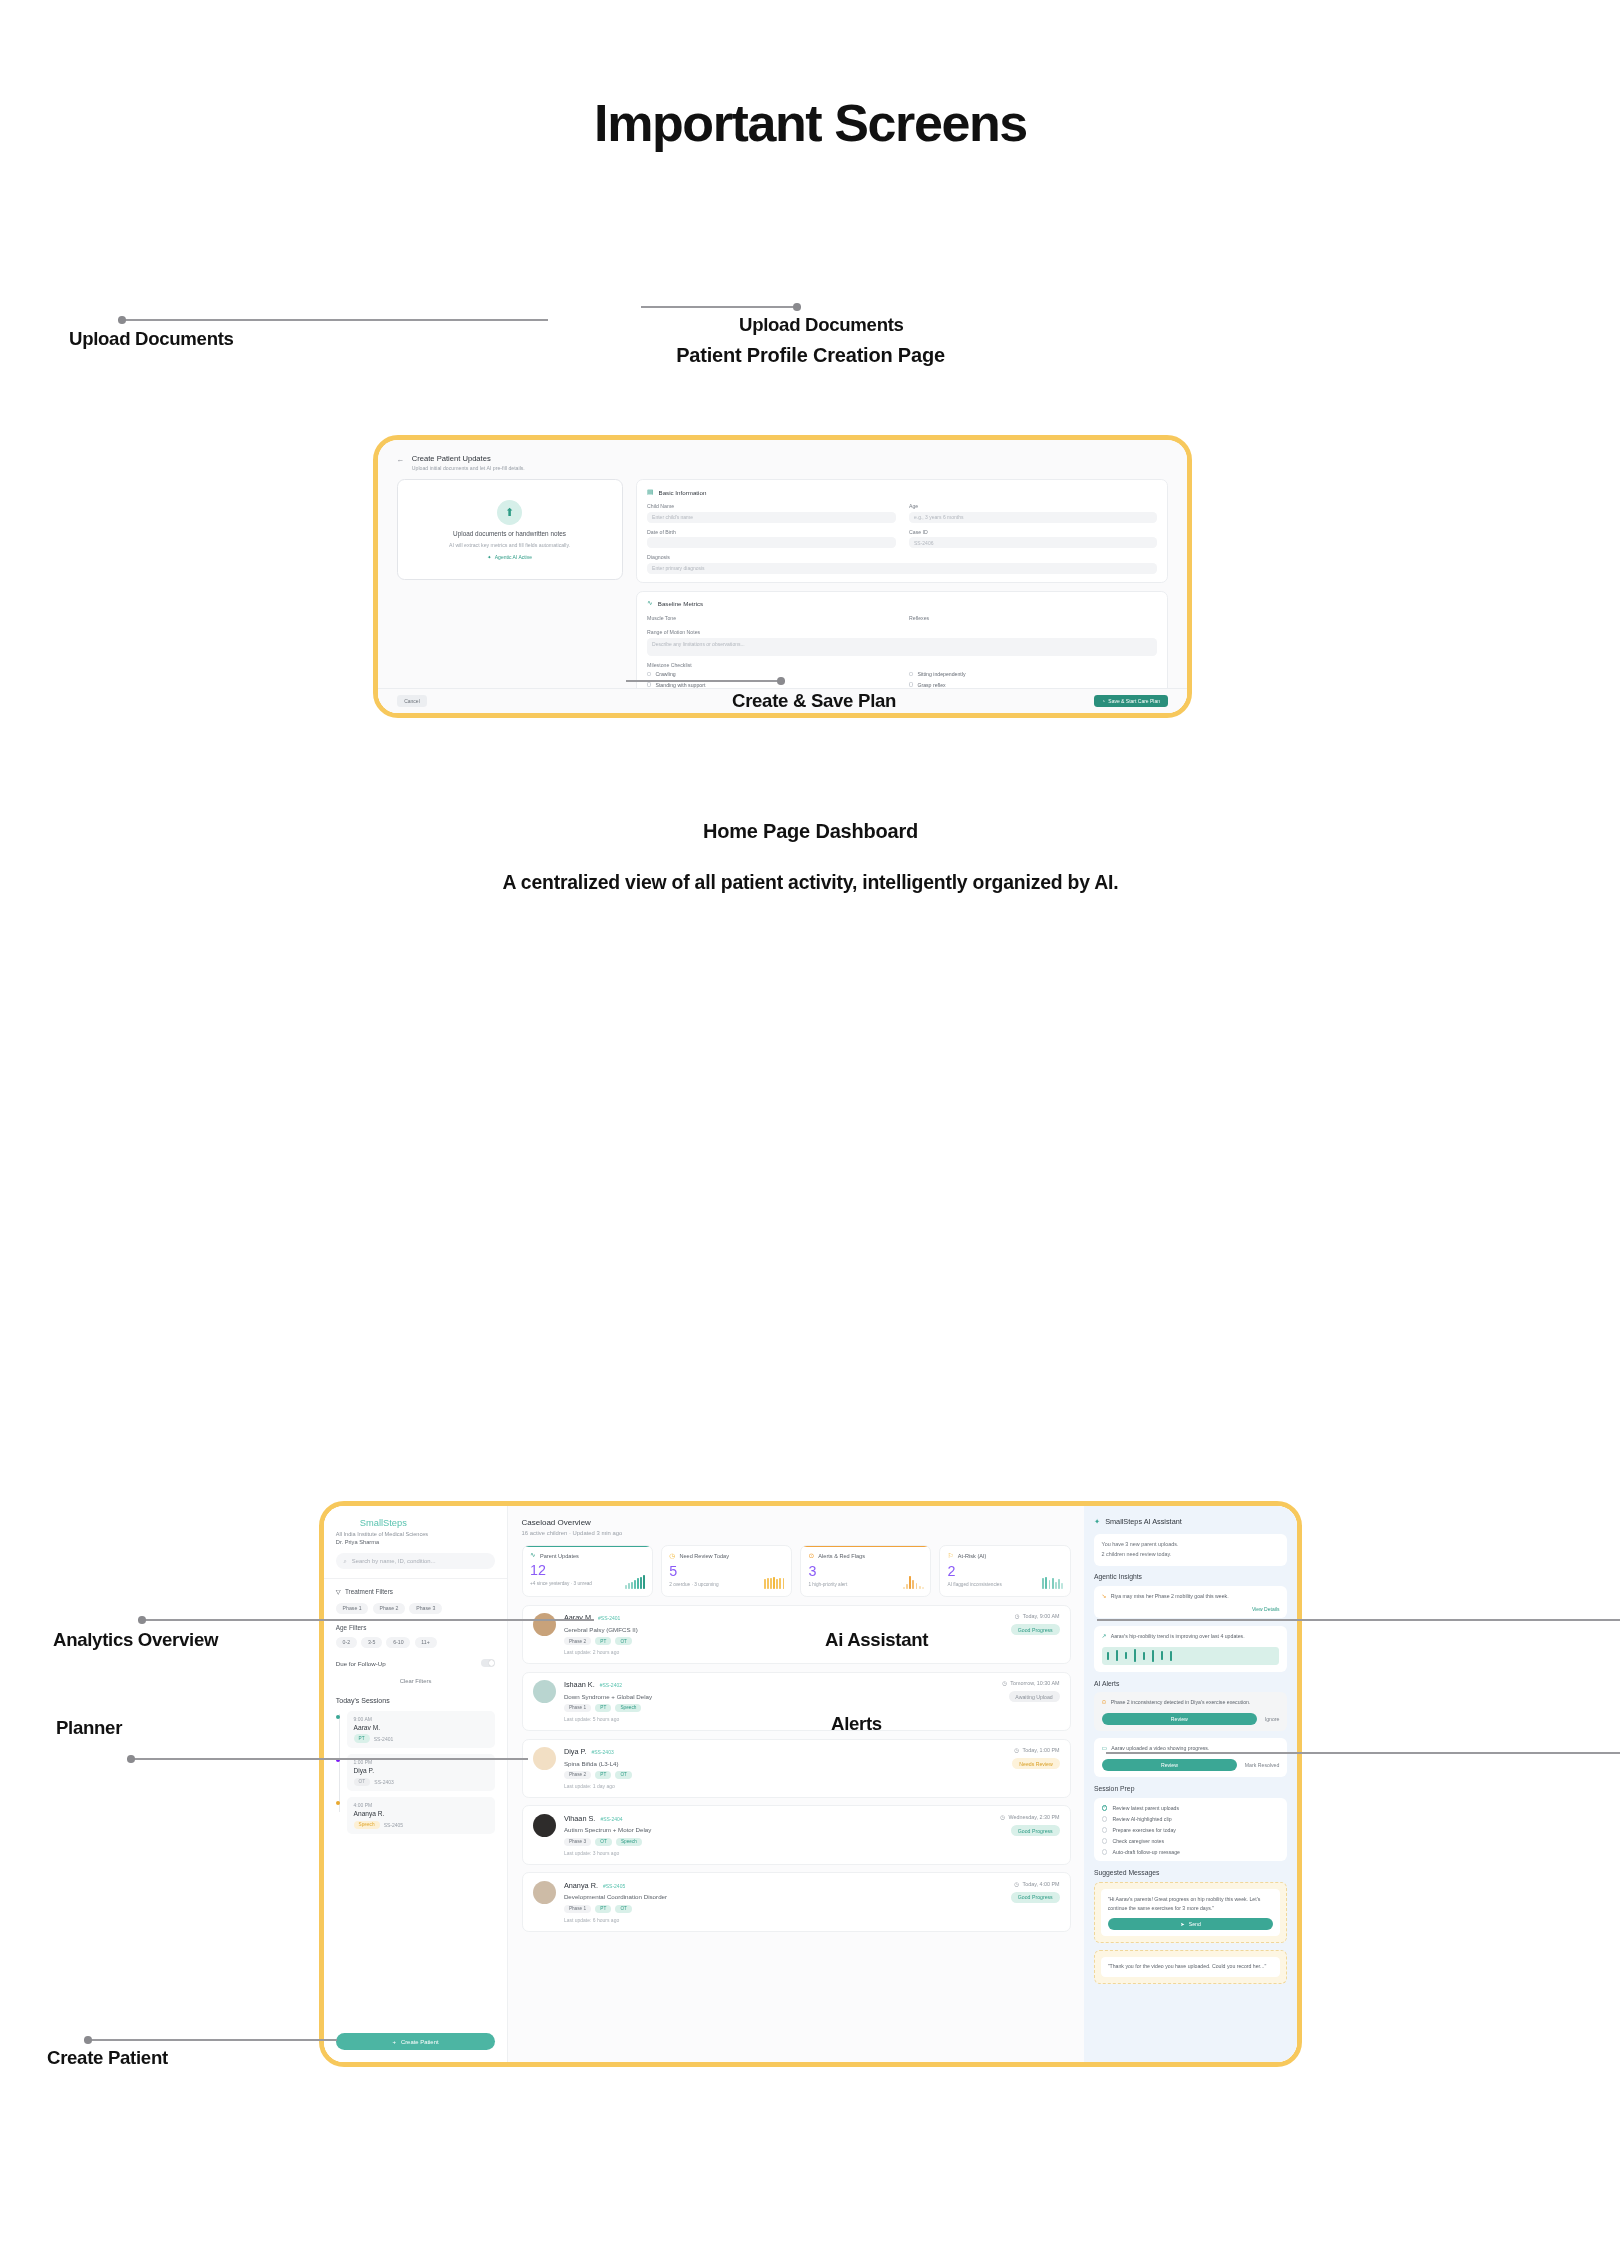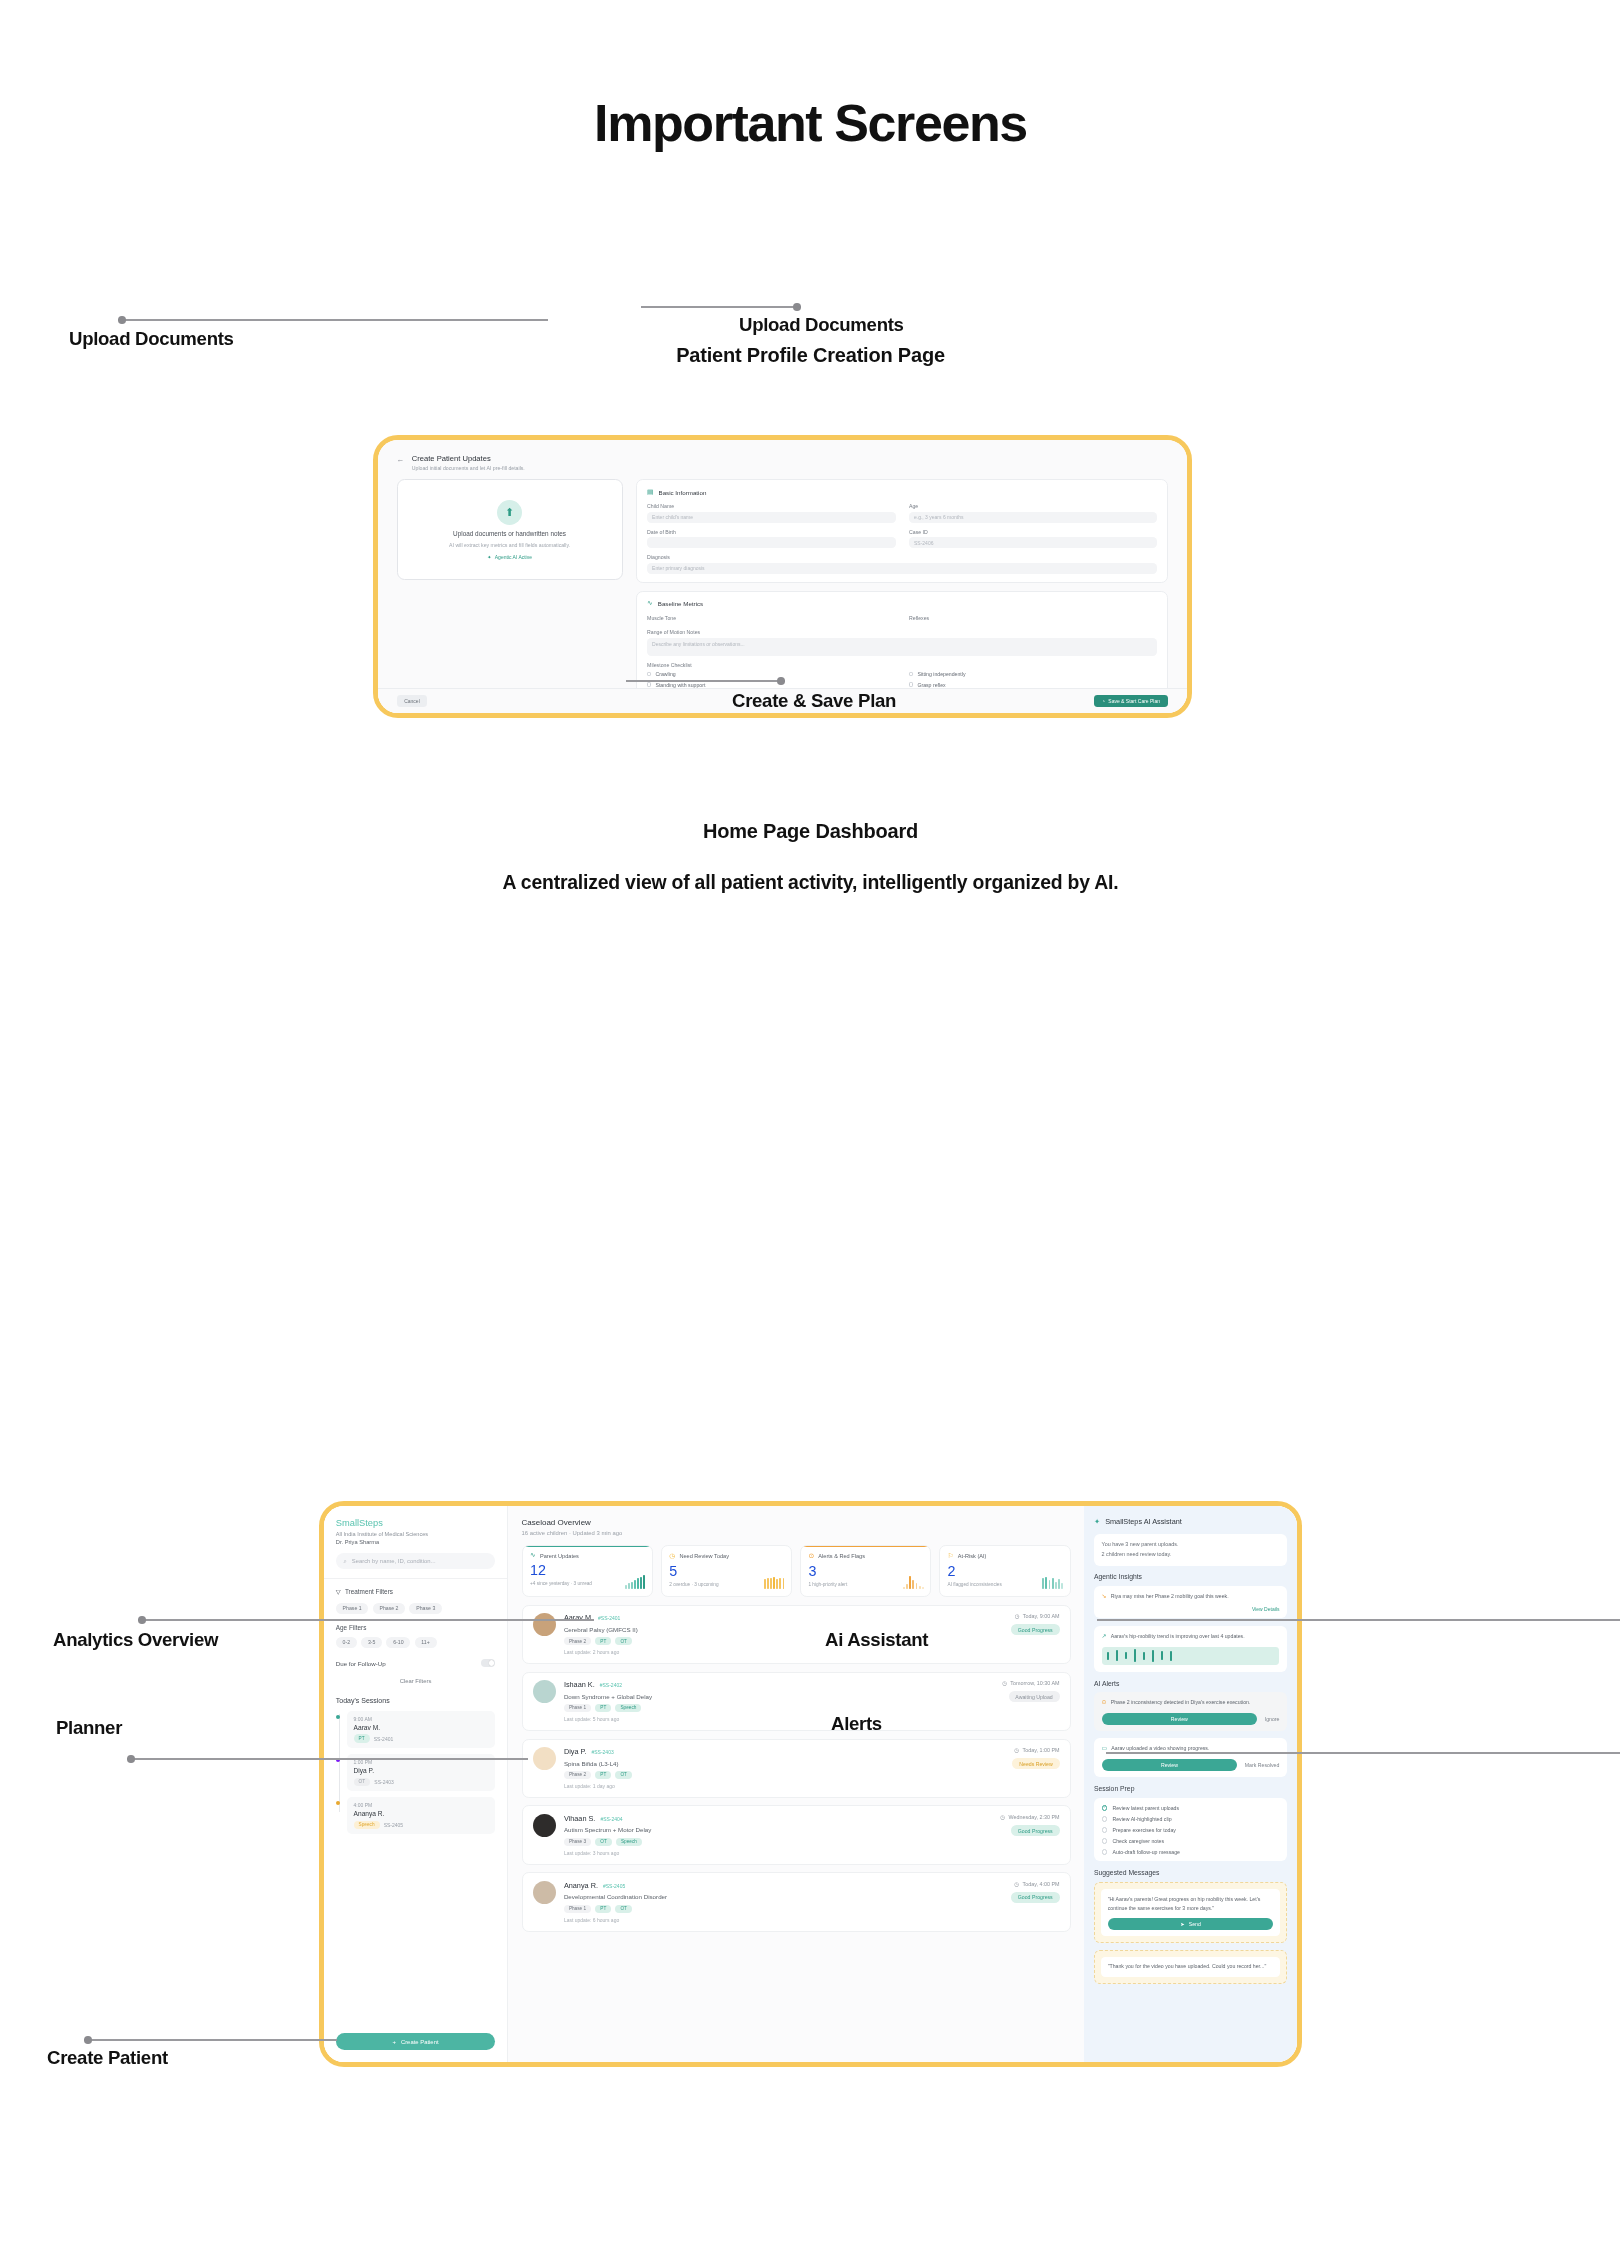--- a/index.html
+++ b/index.html
@@ -124,21 +124,21 @@
   }
 
   
   #screen2 { left: 319px; top: 1501px; width: 983px; height: 566px; }
   .s2 { position: absolute; inset: 0; display: flex; background: #fbfbfc; }
 
   
   .sb { width: 184px; flex: none; background: #fff; border-right: 0.8px solid #eef0f2;
         display: flex; flex-direction: column; }
   .sb-top { padding: 11.8px 11.8px 8.4px 11.8px; border-bottom: 0.8px solid #f0f1f3; }
-  .brand { font-size: 9.3px; color: #58c2ae; font-weight: 400; }
+  .brand { font-size: 9.3px; color: #58c2ae; font-weight: 400; margin-left: 24px; }
   .brand-sub { font-size: 5.6px; color: #8d939b; margin-top: 3.4px; }
   .brand-sub2 { font-size: 5.7px; color: #5c626a; margin-top: 1.7px; }
   .search {
     margin-top: 8.4px; background: #f5f6f8; border-radius: 11.8px; height: 16px;
     display: flex; align-items: center; gap: 5px; padding: 0 7.6px;
     font-size: 5.9px; color: #a9aeb6;
   }
   .sb-mid { padding: 9.3px 11.8px; }
   .sb-h {
     display: flex; align-items: center; gap: 4.2px;
@@ -202,21 +202,21 @@
   .stat-row { display: flex; gap: 7.6px; margin-top: 8.4px; }
   .stat {
     flex: 1; background: #fff; border: 0.8px solid #eef0f2; border-radius: 6.8px;
     padding: 6.8px 7.6px 7.6px 7.6px; position: relative; overflow: hidden;
   }
   .stat-bar { position: absolute; left: 0; right: 0; top: 0; height: 1.7px; }
   .stat-head {
     display: flex; align-items: center; gap: 4.2px;
     font-size: 5.6px; color: #5b6169;
   }
-  .stat-num { font-size: 14.3px; font-weight: 400; color: #1d4ed8; margin-top: 3.4px; line-height: 1; }
+  .stat-num { font-size: 14.3px; font-weight: 400; color: #8b5cf6; margin-top: 3.4px; line-height: 1; }
   .stat-sub { font-size: 4.7px; color: #9aa0a8; margin-top: 3.4px; line-height: 1.5; }
   .spark {
     position: absolute; right: 6.8px; bottom: 6.8px; display: flex;
     align-items: flex-end; gap: 1.2px; height: 14.3px;
   }
   .spark i { display: block; width: 1.9px; border-radius: 0.8px; }
 
   .prow {
     background: #fff; border: 0.8px solid #eef0f2; border-radius: 6.8px;
     margin-top: 7.6px; padding: 7.6px 10px; display: flex; align-items: flex-start;

